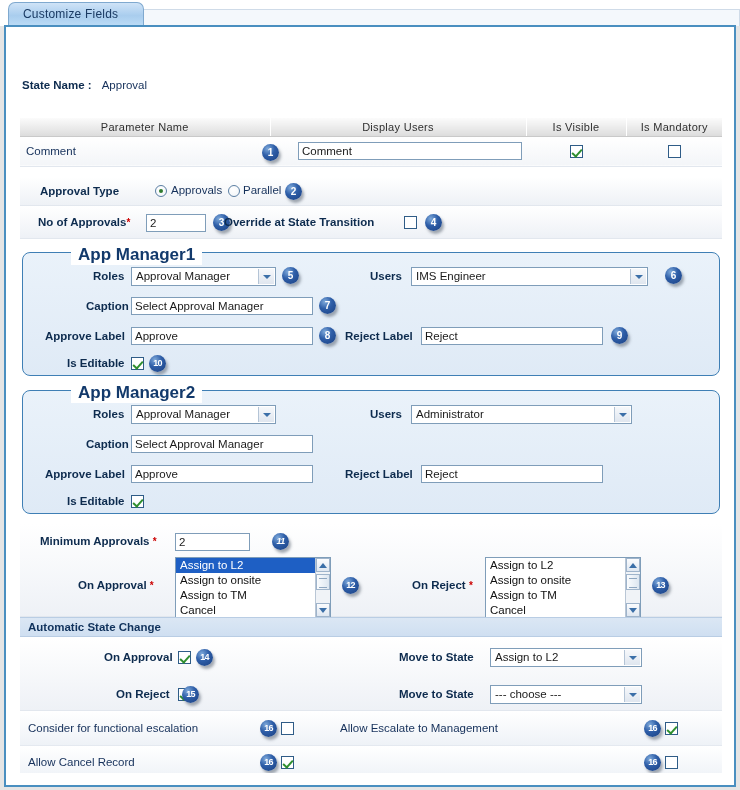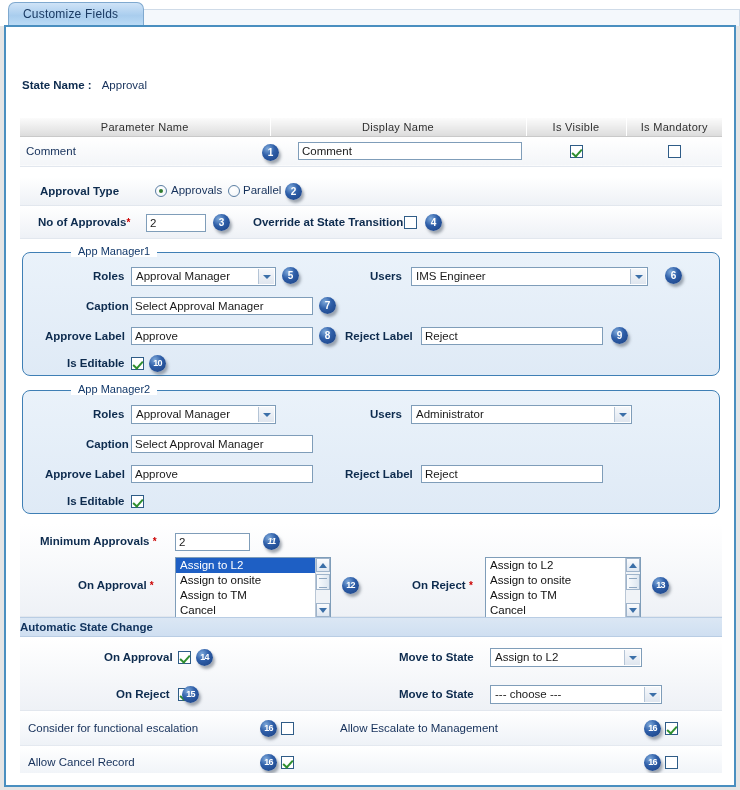--- a/index.html
+++ b/index.html
@@ -197,35 +197,35 @@
   .fs {
     position: absolute; left: 16px; width: 698px;
     border: 1.5px solid #3f7fb5;
     border-radius: 8px;
     background: linear-gradient(to bottom, #eaf2fa 0%, #dfeaf6 100%);
   }
   .fs-legend {
     position: absolute; top: -8px; left: 48px;
     background: #ffffff;
     padding: 0 7px;
-    font-size: 11px; font-weight: normal; color: #12396b;
+    font-size: 17px; font-weight: bold; color: #12396b;
     white-space: nowrap;
   }
   #fs1 { top: 188px; height: 124px; }
   #fs2 { top: 326px; height: 124px; }
 
   
   .sechead {
     position: absolute; left: 14px; width: 702px; height: 20px;
     background: linear-gradient(to bottom, #dbe7f4 0%, #cfdff1 100%);
     border-top: 1px solid #b9cde4;
     border-bottom: 1px solid #b9cde4;
     font-size: 11.5px; font-weight: bold; color: #10325c;
     line-height: 19px;
-    padding-left: 0;
+    padding-left: 8px;
   }
 
   
   .listbox {
     position: absolute;
     width: 156px; height: 61px;
     border: 1px solid #7f9db9;
     background: #ffffff;
     overflow: hidden;
   }
@@ -303,21 +303,21 @@
       <table class="ftable">
         <colgroup>
           <col style="width:250px">
             <col style="width:256px">
             <col style="width:100px">
             <col style="width:96px">
         </colgroup>
         <thead>
           <tr>
             <th>Parameter Name</th>
-            <th>Display Name</th>
+            <th>Display Users</th>
             <th>Is Visible</th>
             <th>Is Mandatory</th>
           </tr>
         </thead>
         <tbody>
           <tr>
             <td>Comment</td>
             <td style="position:relative;">
               <span class="badge" style="position:absolute;left:-8px;top:7px;">1</span>
               <input class="txt" style="width: 224px; margin-left: 22px;" value="Comment">
@@ -338,21 +338,21 @@
         <span class="plain abs" style="left:151px;top:7px;">Approvals</span>
         <span class="radio abs" style="left:208px;top:8px;"></span>
         <span class="plain abs" style="left:223px;top:7px;">Parallel</span>
         <span class="badge abs" style="left:265px;top:6px;">2</span>
       </div>
 
       <div class="band row-noofappr">
         <span class="lbl abs" style="left:18px;top:10px;"><span>No of Approvals</span><span class="req">*</span></span>
         <input class="txt abs" style="left: 126px; top: 8px; width: 60px;" value="2">
         <span class="badge abs" style="left:193px;top:8px;">3</span>
-        <span class="lbl abs" style="left:233px;top:10px;">Override at State Transition</span>
+        <span class="lbl abs" style="left:204px;top:10px;">Override at State Transition</span>
         <span class="cb abs" style="left:384px;top:10px;"></span>
         <span class="badge abs" style="left:405px;top:8px;">4</span>
       </div>
 
       <div class="fs" id="fs1">
         <div class="fs-legend">App Manager1</div>
 
         <span class="lbl abs" style="left:70px;top:17px;">Roles</span>
         <div class="sel abs" style="left:108px;top:14px;width:145px;">
           <span>Approval Manager</span>
@@ -408,21 +408,21 @@
         <span class="lbl abs" style="left:322px;top:77px;">Reject Label</span>
         <input class="txt abs" style="left: 398px; top: 74px; width: 182px;" value="Reject">
 
         <span class="lbl abs" style="left:44px;top:104px;">Is Editable</span>
         <span class="cb on abs" style="left:108px;top:104px;"></span>
       </div>
 
       <div class="band" style="top:460px;height:93px;">
         <span class="lbl abs" style="left:20px;top:11px;"><span>Minimum Approvals</span> <span class="req">*</span></span>
         <input class="txt abs" style="left: 155px; top: 9px; width: 75px;" value="2">
-        <span class="badge abs wide" style="left:243px;top:9px;font-style:italic;">11</span>
+        <span class="badge abs wide" style="left:252px;top:9px;font-style:italic;">11</span>
 
         <span class="lbl abs" style="left:58px;top:55px;"><span>On Approval</span> <span class="req">*</span></span>
         <div class="listbox abs" style="left:155px;top:33px;">
           <div class="opt sel-opt">Assign to L2</div>
           <div class="opt">Assign to onsite</div>
           <div class="opt">Assign to TM</div>
           <div class="opt">Cancel</div>
           <div class="sb">
             <div class="arw up"></div>
             <div class="thumb"></div>
@@ -455,21 +455,21 @@
         <span class="lbl abs" style="left:379px;top:13px;">Move to State</span>
         <div class="sel abs" style="left:470px;top:10px;width:152px;">
           <span>Assign to L2</span>
           <span class="arrowbox"></span>
         </div>
 
         <span class="lbl abs" style="left:96px;top:50px;">On Reject</span>
         <span class="cb on abs" style="left:158px;top:50px;"></span>
         <span class="badge abs wide" style="left:162px;top:48px;">15</span>
         <span class="lbl abs" style="left:379px;top:50px;">Move to State</span>
-        <div class="sel abs" style="left:470px;top:47px;width:172px;">
+        <div class="sel abs" style="left:470px;top:47px;width:152px;">
           <span>--- choose ---</span>
           <span class="arrowbox"></span>
         </div>
       </div>
 
       <div class="optrow" style="top:648px;">
         <span class="plain abs" style="left:8px;top:10px;">Consider for functional escalation</span>
         <span class="badge abs wide" style="left:240px;top:8px;">16</span>
         <span class="cb abs" style="left:261px;top:10px;"></span>
 

